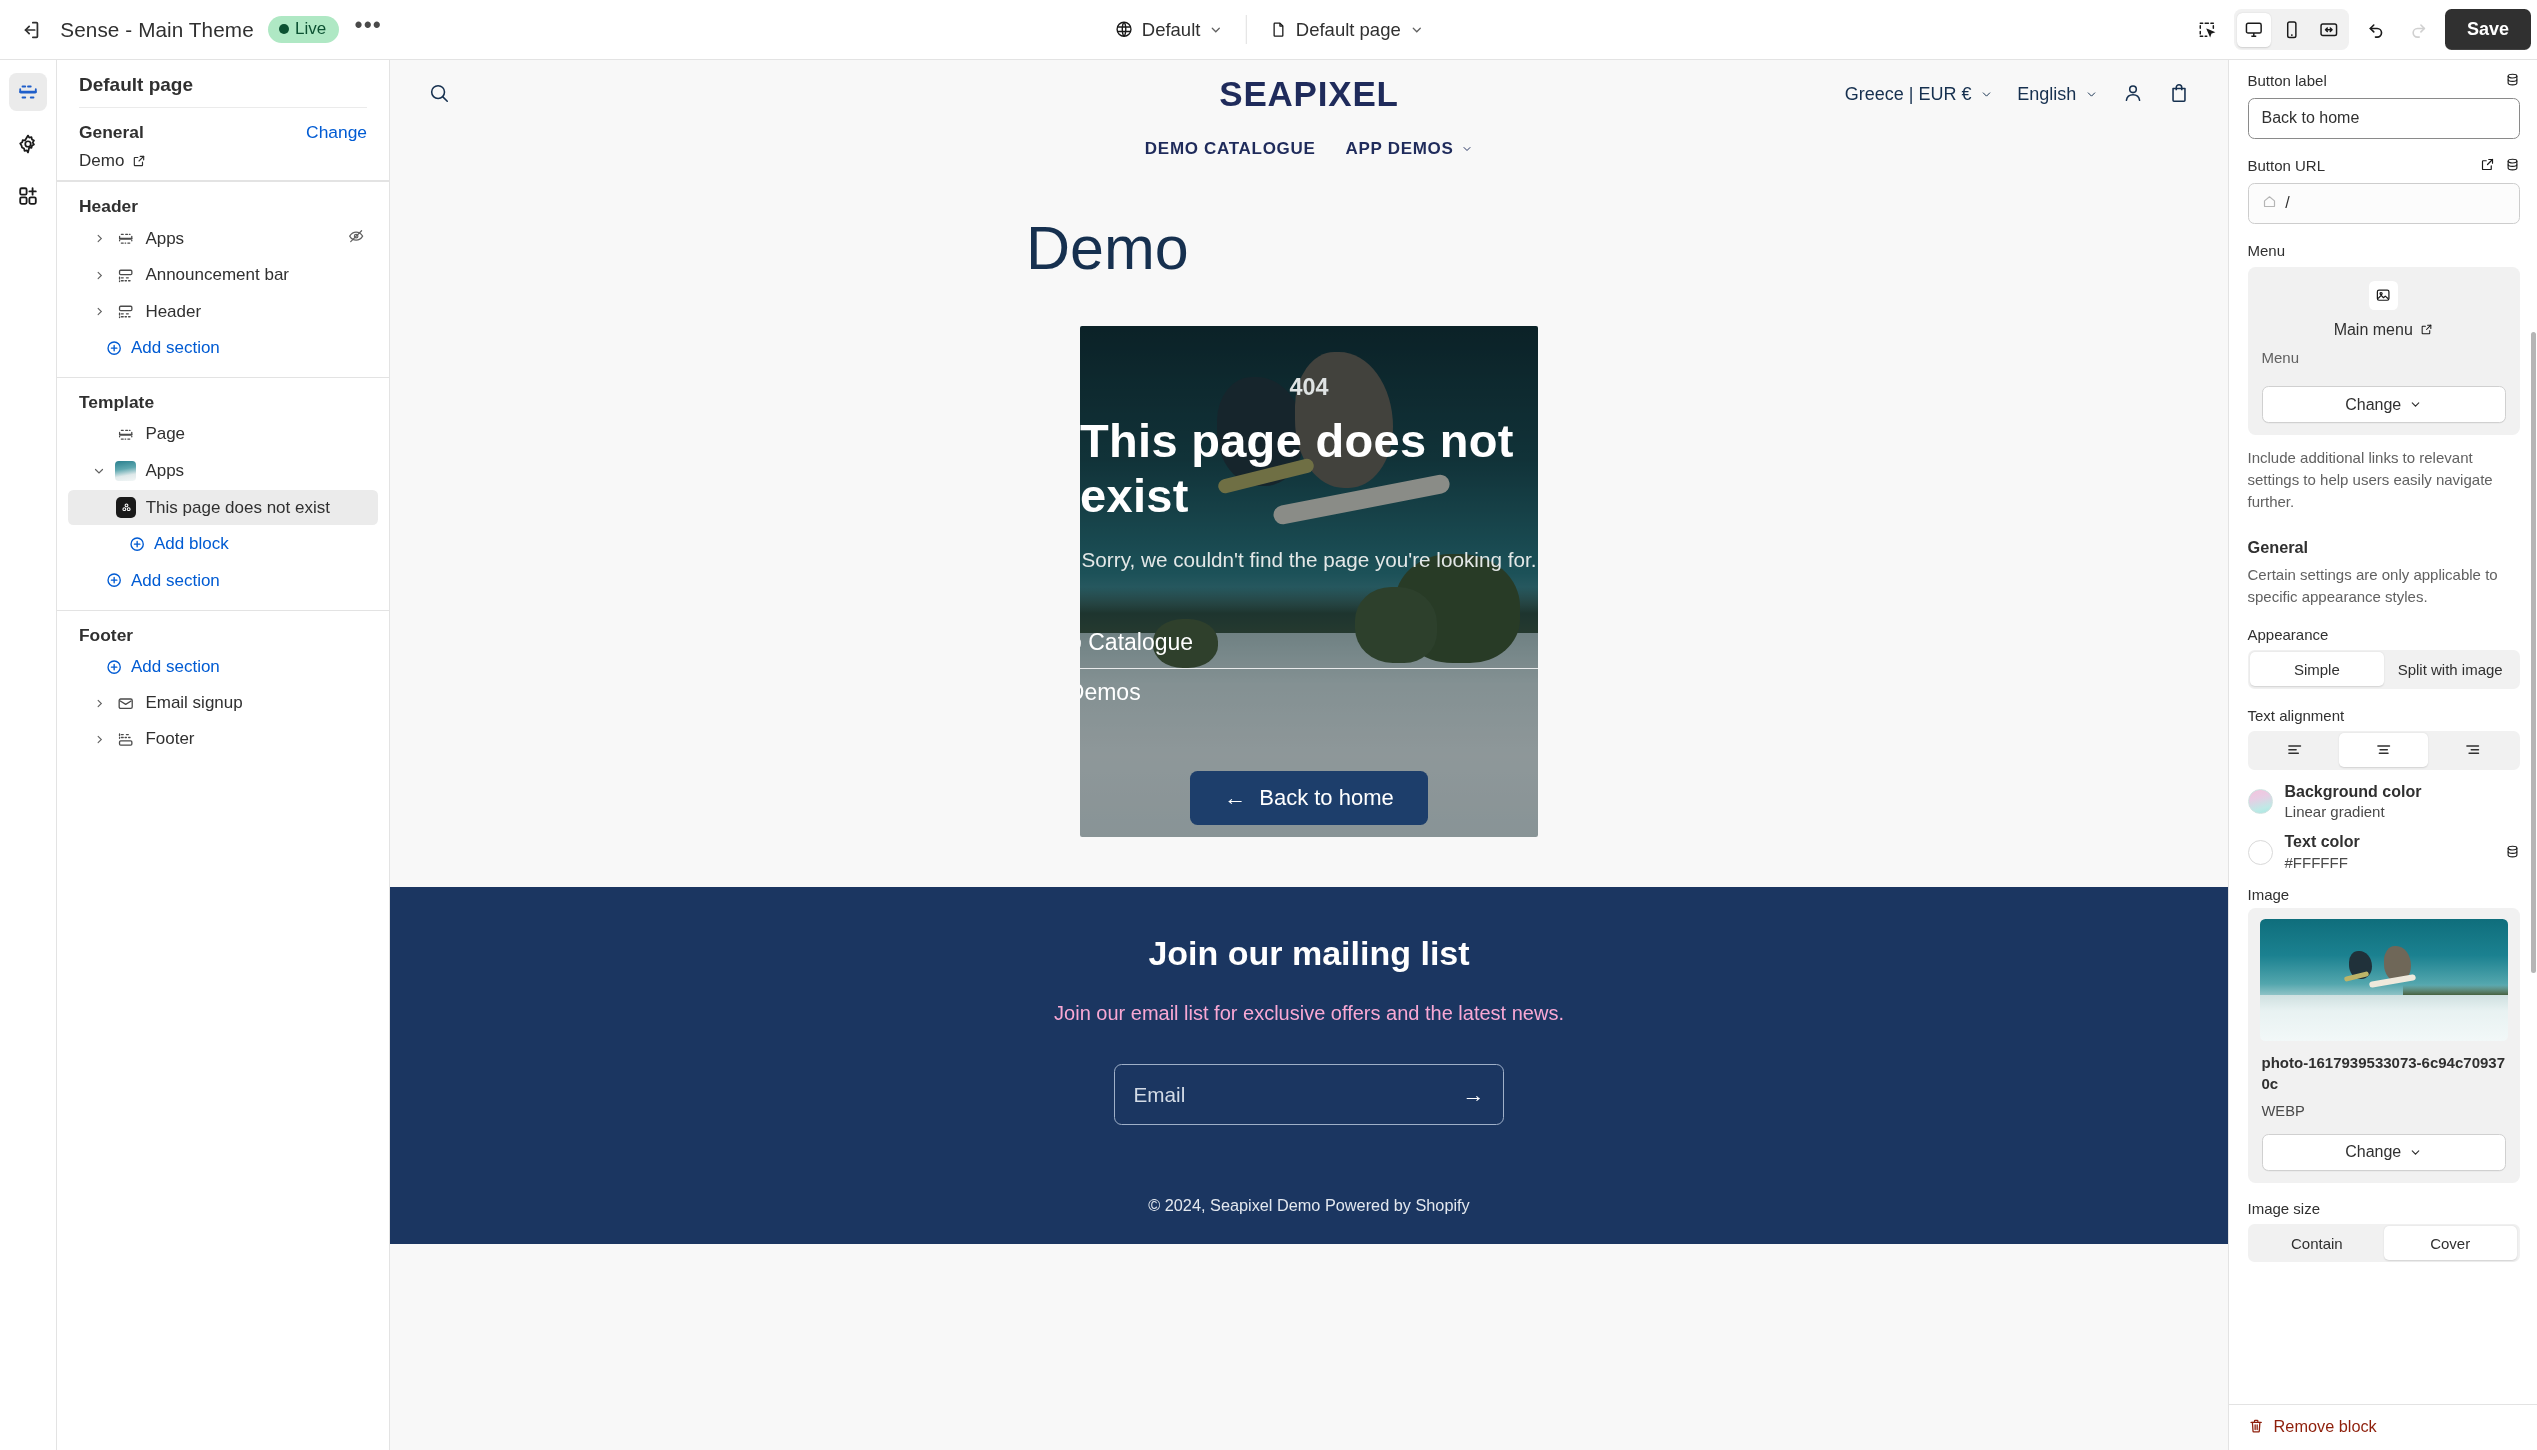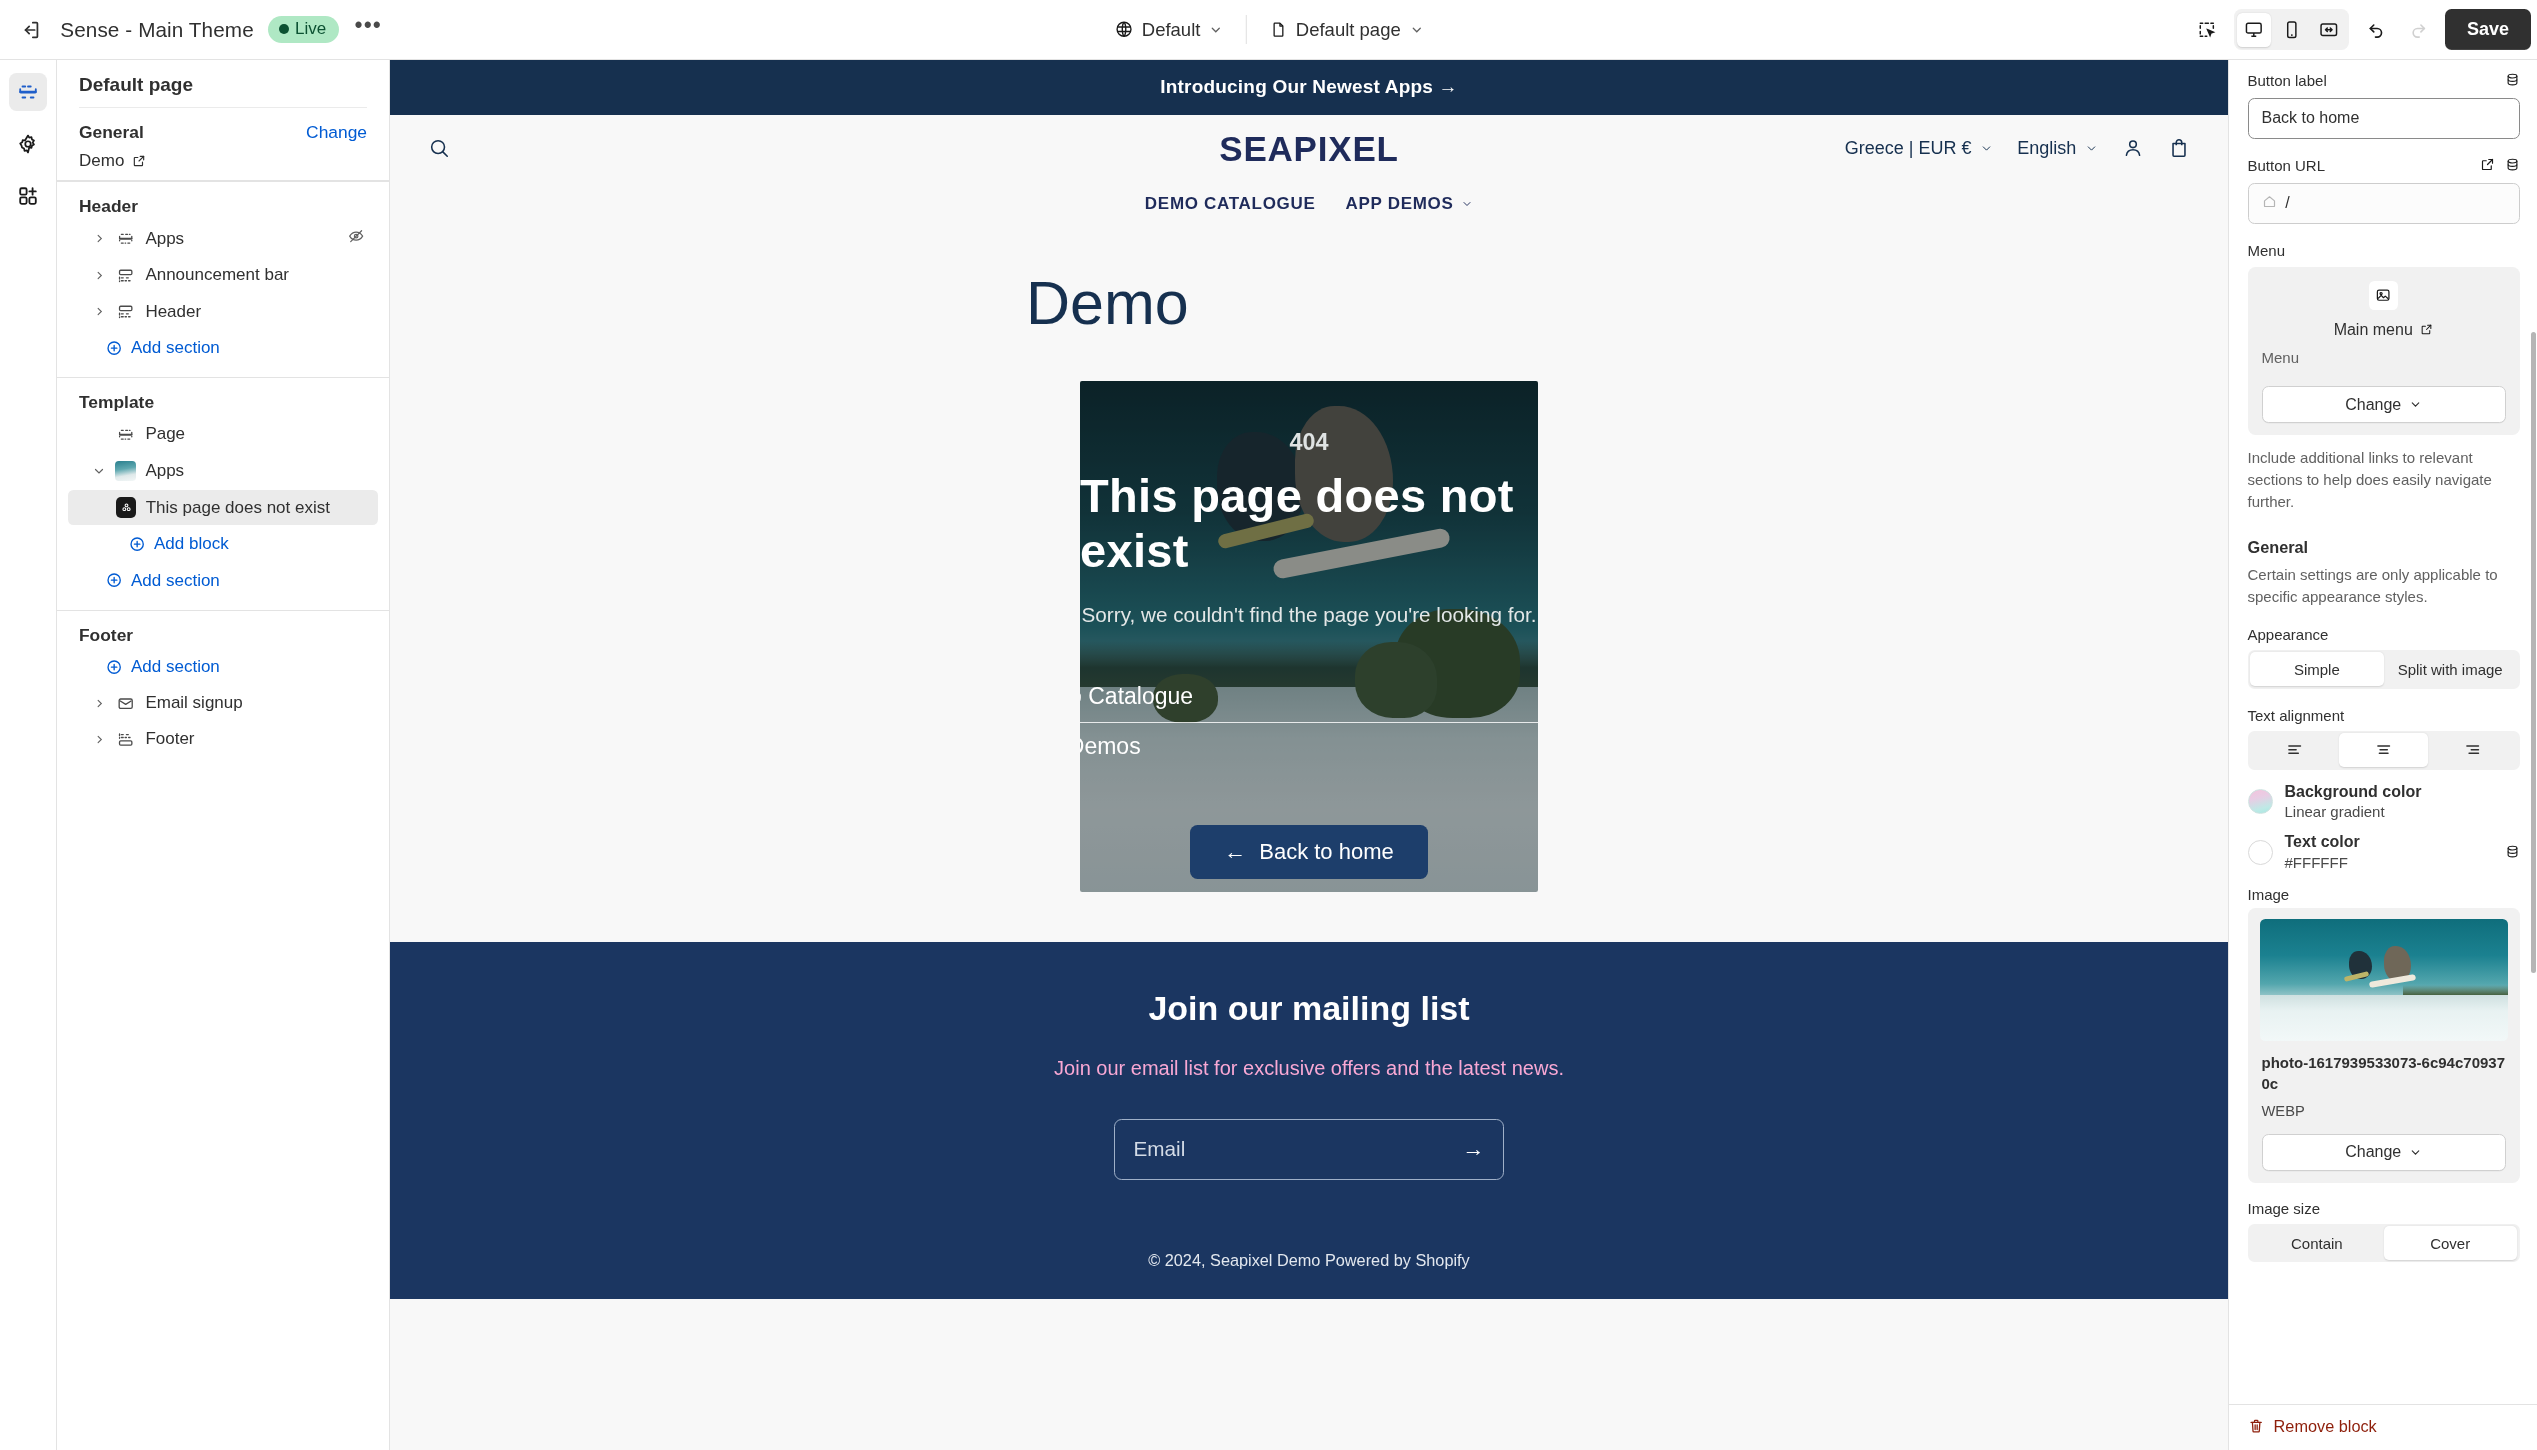--- a/index.html
+++ b/index.html
@@ -535,21 +535,20 @@
               <rect x="3.5" y="13.5" width="17" height="6" rx="1.6"></rect>
             </svg>
           </span>
         <span class="rlabel">Footer</span>
       </div>
     </div>
 
     <div class="preview">
       <div class="store">
 
-        <div class="ann">Introducing Our Newest Apps  →</div>
 
         <div class="s-header">
           <div class="s-hrow">
             <div>
               <svg width="22" height="22" viewBox="0 0 24 24" fill="none" stroke="#16304f" stroke-width="1.7" stroke-linecap="round">
                   <circle cx="11" cy="11" r="7"></circle>
                   <path d="M16.2 16.2L21 21"></path>
                 </svg>
             </div>
             <div class="s-logo">SEAPIXEL</div>
@@ -710,21 +709,21 @@
             </div>
             <div class="rp-card-foot">
               <button class="btn-change">
                 <span>Change</span>
                 <svg width="13" height="13" viewBox="0 0 24 24" fill="none" stroke="#303030" stroke-width="2.1" stroke-linecap="round">
                     <path d="M6 9l6 6 6-6"></path>
                   </svg>
               </button>
             </div>
           </div>
-          <div class="rp-help">Include additional links to relevant sections to help does easily navigate further.</div>
+          <div class="rp-help">Include additional links to relevant settings to help users easily navigate further.</div>
         </div>
 
         <div class="rp-sec" style="padding-top:6.5px">
           <div class="rp-h2">General</div>
           <div class="rp-help" style="margin-top:7.6px">Certain settings are only applicable to specific appearance styles.</div>
 
           <div class="rp-lbl" style="margin-top:18.5px;margin-bottom:6.5px">Appearance</div>
           <div class="seg">
             <div class="seg-opt active">Simple</div>
             <div class="seg-opt">Split with image</div>

